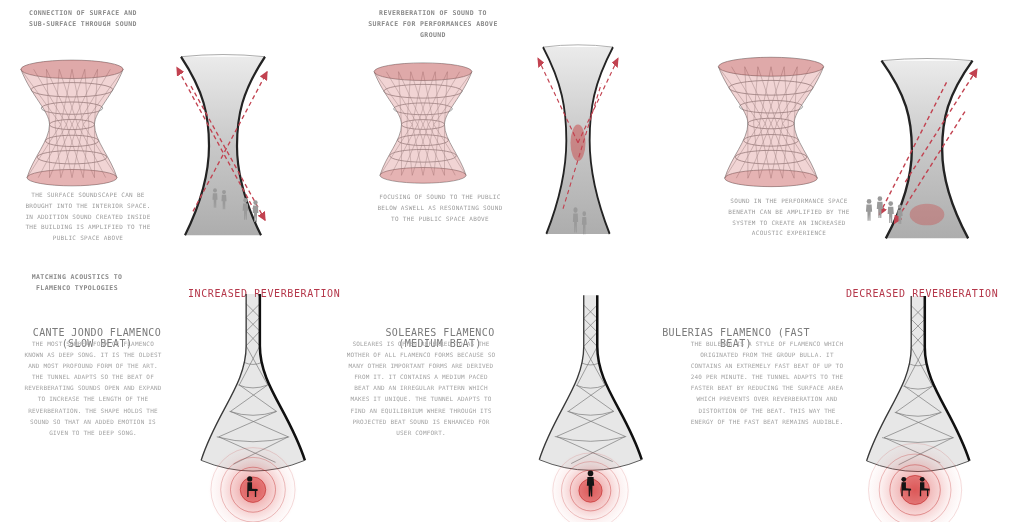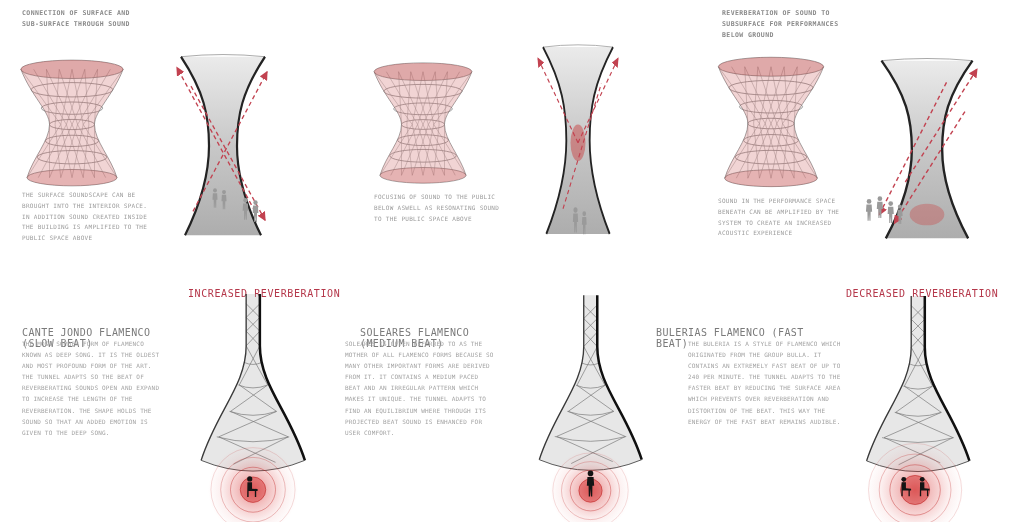--- a/index.html
+++ b/index.html
@@ -1,17 +1,17 @@
 <!DOCTYPE html>
 <html><head>
 <meta charset="utf-8">
 <style>
   html,body{margin:0;padding:0;background:#fff;}
   .canvas{position:relative;width:1024px;height:522px;background:#ffffff;overflow:hidden;
-          font-family:"DejaVu Sans Mono","Liberation Mono",monospace;}
+          font-family:"DejaVu Sans Mono","Liberation Mono",monospace;text-align:center;}
   .abs{position:absolute;}
   .t-title{position:absolute;font-size:6.5px;line-height:1.7;color:#8a8a8a;letter-spacing:.4px;font-weight:bold;text-transform:uppercase;}
   .t-cap{position:absolute;font-size:6px;line-height:1.8;color:#9c9c9c;letter-spacing:.3px;text-transform:uppercase;}
   .b-head{position:absolute;font-size:10px;color:#7a7a7a;font-weight:normal;letter-spacing:.4px;text-transform:uppercase;margin-top:11px;}
   .b-body{position:absolute;font-size:6px;line-height:1.85;color:#a3a3a3;letter-spacing:.2px;text-transform:uppercase;}
   .red-label{position:absolute;font-size:10px;font-weight:normal;color:#b5374a;letter-spacing:.6px;text-transform:uppercase;}
   svg{display:block;}
 </style>
 </head>
 <body>
@@ -97,40 +97,40 @@
       <path d="M28,35 L102,158" marker-end="url(#ah)"></path>
     </g>
     <g fill="#9a9a9a">
       <use href="#person-standing" x="48" y="128" width="8" height="20"></use>
       <use href="#person-standing" x="57" y="130" width="8" height="19"></use>
       <use href="#person-standing" x="78" y="136" width="9" height="24"></use>
       <use href="#person-standing" x="88" y="139" width="9" height="22"></use>
     </g>
   </svg>
 
+  <div class="t-title" style="left:368px;top:8px;width:130px">REVERBERATION OF SOUND TO SURFACE FOR PERFORMANCES ABOVE GROUND</div>
   <svg class="abs" style="left:362px;top:58px" width="122" height="132" viewBox="0 0 120 135">
     <use href="#hourglass-wire"></use>
   </svg>
   <div class="t-cap" style="left:374px;top:192px;width:132px">FOCUSING OF SOUND TO THE PUBLIC BELOW ASWELL AS RESONATING SOUND TO THE PUBLIC SPACE ABOVE</div>
 
   <svg class="abs" style="left:528px;top:38px" width="100" height="205" viewBox="0 0 120 180" preserveAspectRatio="none">
     <use href="#section-shape"></use>
     <ellipse cx="60" cy="92" rx="9" ry="16" fill="rgba(200,80,80,0.55)"></ellipse>
     <g stroke="#c24250" stroke-width="1.3" stroke-dasharray="4 3" fill="none">
       <path d="M60,92 L12,18" marker-end="url(#ah)"></path>
       <path d="M60,92 L108,18" marker-end="url(#ah)"></path>
       <path d="M42,150 L88,40"></path>
     </g>
     <g fill="#9a9a9a">
       <use href="#person-standing" x="52" y="146" width="10" height="28"></use>
       <use href="#person-standing" x="63" y="150" width="9" height="25"></use>
     </g>
   </svg>
 
-  <div class="t-title" style="left:722px;top:8px;width:140px">REVERBERATION OF SOUND TO SUBSURFACE FOR PERFORMANCES BELOW GROUND</div>
   <svg class="abs" style="left:705px;top:52px" width="132" height="142" viewBox="0 0 120 135">
     <use href="#hourglass-wire"></use>
   </svg>
   <div class="t-cap" style="left:718px;top:196px;width:142px">SOUND IN THE PERFORMANCE SPACE BENEATH CAN BE AMPLIFIED BY THE SYSTEM TO CREATE AN INCREASED ACOUSTIC EXPERIENCE</div>
 
   <svg class="abs" style="left:862px;top:52px" width="130" height="195" viewBox="0 0 120 180" preserveAspectRatio="none">
     <use href="#section-shape"></use>
     <ellipse cx="60" cy="150" rx="16" ry="10" fill="rgba(200,80,80,0.40)"></ellipse>
     <g stroke="#c24250" stroke-width="1.3" stroke-dasharray="4 3" fill="none">
       <path d="M78,28 L16,150" marker-end="url(#ah)"></path>
@@ -138,20 +138,21 @@
       <path d="M40,120 L106,16" marker-end="url(#ah)"></path>
     </g>
     <g fill="#9a9a9a">
       <use href="#person-standing" x="2" y="134" width="9" height="24"></use>
       <use href="#person-standing" x="12" y="131" width="9" height="25"></use>
       <use href="#person-standing" x="22" y="136" width="9" height="24"></use>
       <use href="#person-standing" x="31" y="139" width="8" height="22"></use>
     </g>
   </svg>
 
+  <div class="t-title" style="left:22px;top:272px;width:110px">MATCHING ACOUSTICS TO FLAMENCO TYPOLOGIES</div>
   <div class="red-label" style="left:188px;top:288px">INCREASED REVERBERATION</div>
   <div class="red-label" style="left:846px;top:288px">DECREASED REVERBERATION</div>
 
   <div class="b-head" style="left:22px;top:316px;width:150px">CANTE JONDO FLAMENCO (SLOW BEAT)</div>
   <div class="b-body" style="left:22px;top:338px;width:142px">THE MOST SOMBER FORM OF FLAMENCO KNOWN AS DEEP SONG. IT IS THE OLDEST AND MOST PROFOUND FORM OF THE ART. THE TUNNEL ADAPTS SO THE BEAT OF REVERBERATING SOUNDS OPEN AND EXPAND TO INCREASE THE LENGTH OF THE REVERBERATION. THE SHAPE HOLDS THE SOUND SO THAT AN ADDED EMOTION IS GIVEN TO THE DEEP SONG.</div>
   <svg class="abs" style="left:178px;top:292px" width="150" height="230" viewBox="0 0 150 235">
     <use href="#tower-funnel"></use>
     <g>
       <circle cx="75" cy="202" r="46" fill="url(#rippleGrad)"></circle>
       <circle cx="75" cy="202" r="13" fill="rgba(210,45,45,0.45)" stroke="rgba(190,30,30,0.6)" stroke-width="1"></circle>

